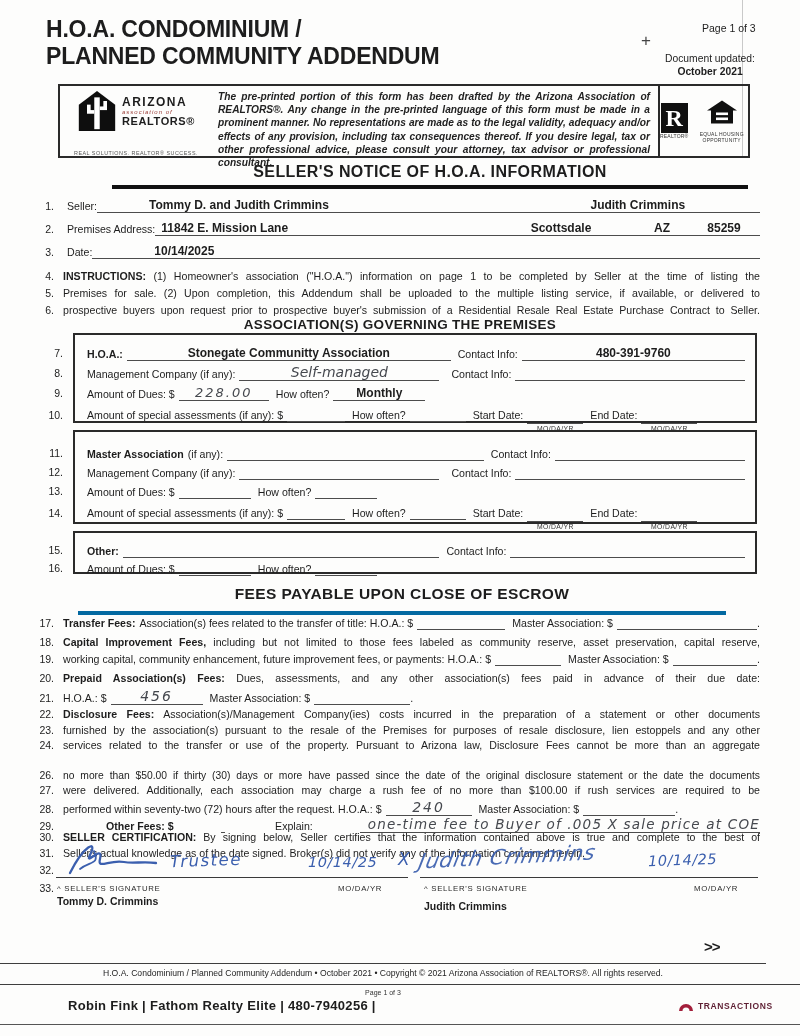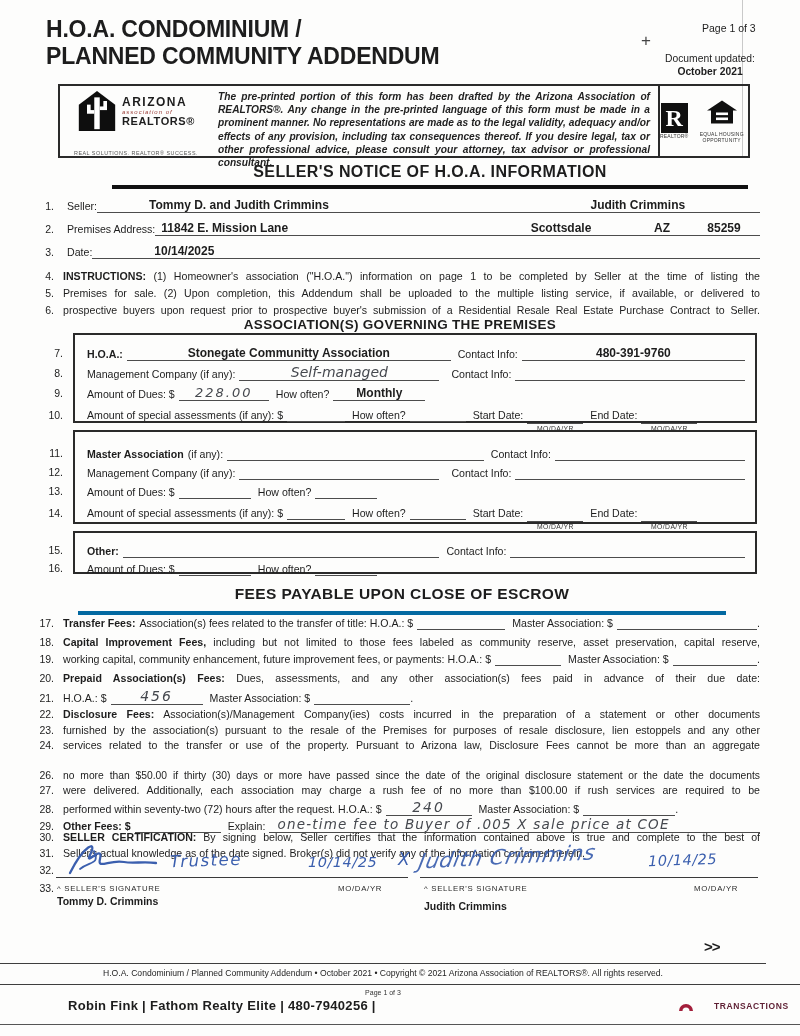--- a/index.html
+++ b/index.html
@@ -302,21 +302,21 @@
   <div class="abs row" style="left:36px;top:799px;width:724px;">
     <span class="num">28.</span>
     <span class="ptext nowrap">performed within seventy-two (72) hours after the request.  H.O.A.:  $</span>
     <span class="fill hand gapS" style="flex:0 0 86px;font-size:14px;letter-spacing:2px;">240</span>
     <span class="ptext nowrap gapL">Master Association:  $</span>
     <span class="blank gapS" style="width:92px;"></span>
     <span class="ptext">.</span>
     <span style="flex:1;"></span>
   </div>
 
-  <div class="abs row" style="left:36px;top:816px;width:724px;">
+  <div class="abs row" style="left:36px;top:816px;width:724px;gap:43px;">
     <span class="num">29.</span>
     <span class="ptext b nowrap">Other Fees:  $</span>
     <span class="blank gapS" style="width:86px;"></span>
     <span class="ptext nowrap gapL">Explain:</span>
     <span class="fill hand gapS" style="text-align:left;padding-left:8px;font-size:13.5px;letter-spacing:1.2px;">one-time fee to Buyer of   .005 X sale price at COE</span>
   </div>
 
   <div class="abs row" style="left:36px;top:831px;width:724px;">
     <span class="num">30.</span>
     <div class="ptext stretch">
@@ -351,21 +351,21 @@
   <span class="abs typed" style="left:57px;top:895px;font-size:10.5px;">Tommy D. Crimmins</span>
   <span class="abs typed" style="left:424px;top:900px;font-size:10.5px;">Judith Crimmins</span>
 
   <span class="abs b" style="left:704px;top:938px;font-size:15px;letter-spacing:-1px;">&gt;&gt;</span>
 
   <div class="abs hr" style="left:0;top:963px;width:766px;"></div>
   <div class="abs" style="left:0;top:968px;width:766px;text-align:center;font-size:8.6px;color:#242424;">H.O.A. Condominium / Planned Community Addendum  •  October 2021 •  Copyright © 2021 Arizona Association of REALTORS®. All rights reserved.</div>
   <div class="abs hr" style="left:0;top:984px;width:800px;"></div>
   <div class="abs" style="left:0;top:989px;width:766px;text-align:center;font-size:7px;color:#333;">Page 1 of 3</div>
   <div class="abs typed" style="left:68px;top:998px;font-size:13px;letter-spacing:.3px;">Robin Fink | Fathom Realty Elite | 480-7940256 |</div>
-  <div class="abs" style="left:678px;top:1000px;display:flex;align-items:center;gap:20px;">
+  <div class="abs" style="left:678px;top:1000px;display:flex;align-items:center;gap:4px;">
     <svg width="16" height="12" viewBox="0 0 16 12">
       <path d="M1 11 A7 7 0 0 1 15 11 L11.5 11 A3.5 3.5 0 0 0 4.5 11 Z" fill="#a31f3b"></path>
     </svg>
     <span style="font-size:8.5px;font-weight:bold;color:#5e1f33;letter-spacing:.6px;">TRANSACTIONS</span>
   </div>
   <div class="abs hr" style="left:0;top:1024px;width:800px;border-top-color:#555;"></div>
 
 </div>
 
 </body></html>

